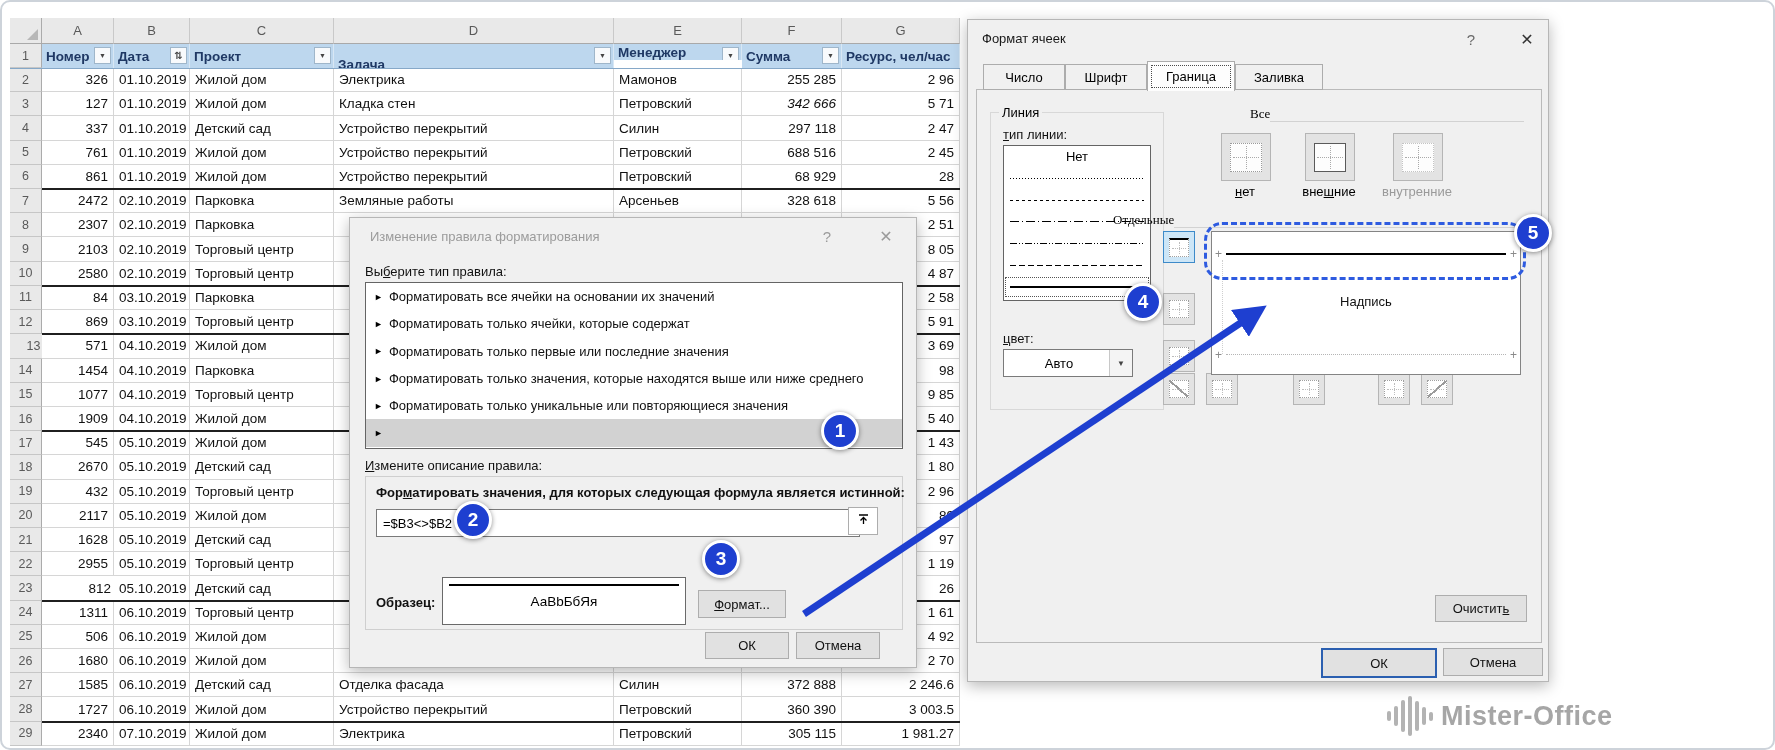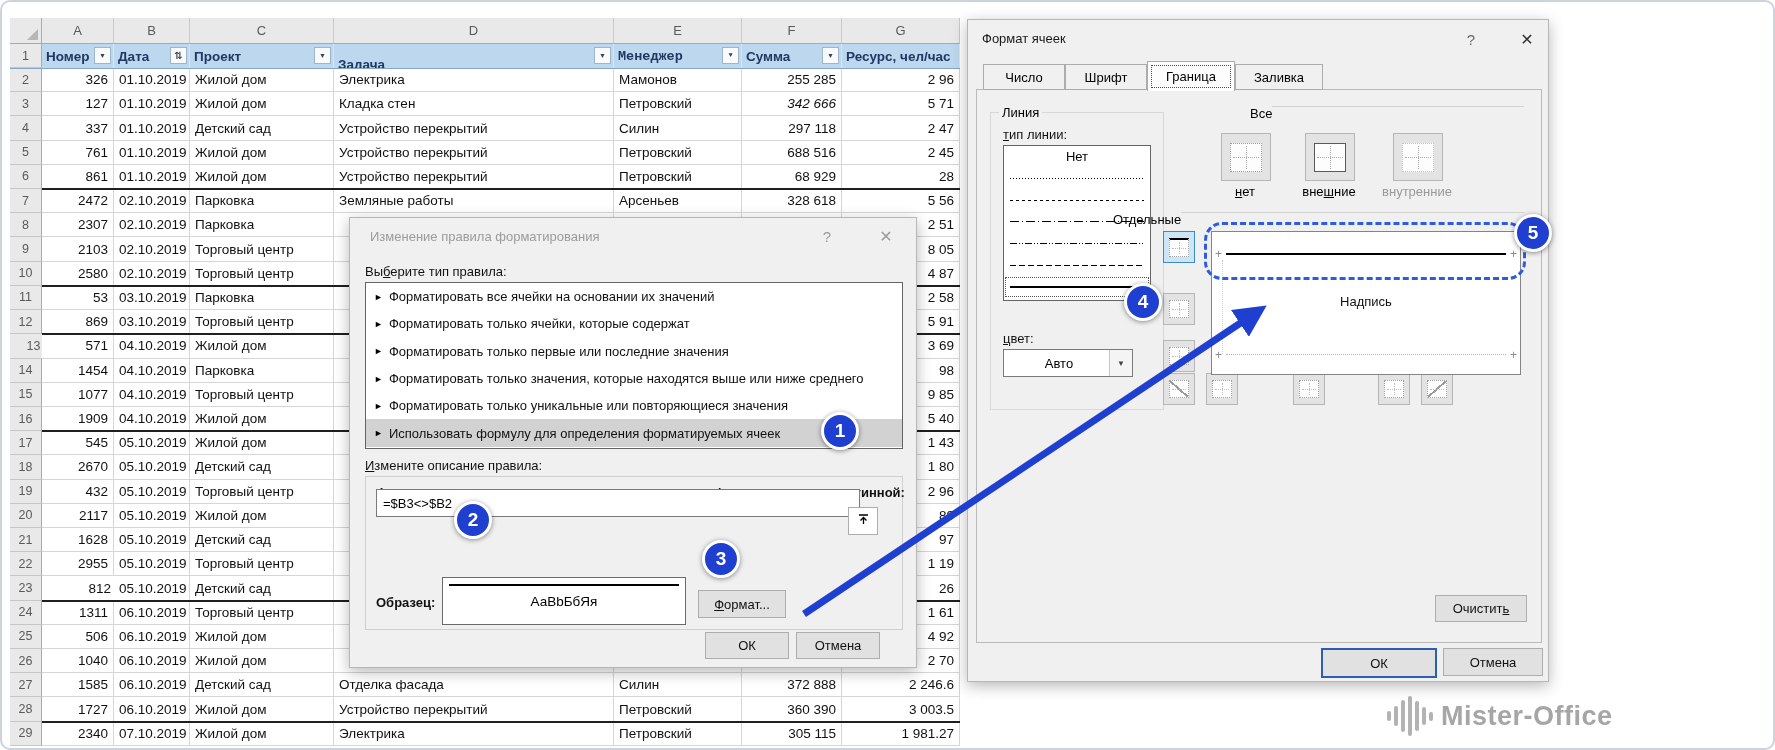--- a/index.html
+++ b/index.html
@@ -32,21 +32,21 @@
   .button{position:absolute;background:#e1e1e1;border:1px solid #adadad;font-size:13px;color:#111;display:flex;align-items:center;justify-content:center;}
   .samplebox{position:absolute;background:#fff;border:1px solid #6a6a6a;display:flex;align-items:center;justify-content:center;font-size:13.5px;}
   .sampletop{position:absolute;left:6px;right:6px;top:6px;height:2px;background:#000;}
   
   .tab{position:absolute;height:26px;top:44px;background:#f0f0f0;border:1px solid #acacac;display:flex;align-items:center;justify-content:center;font-size:13px;}
   .tab.active{top:41px;height:30px;background:#fdfdfd;border-bottom:none;z-index:3;}
   .tab.active .tabfocus{position:absolute;inset:3px;border:1px dotted #4a4a4a;}
   .page{position:absolute;border:1px solid #bababa;background:#f0f0f0;}
   .fieldset{position:absolute;border:1px solid #d8d8d8;}
   .fslabel{position:absolute;top:-8px;left:8px;background:#f0f0f0;padding:0 3px;font-size:13px;}
-  .grpline{position:absolute;display:flex;align-items:flex-start;font-size:13px;}
+  .grpline{position:absolute;display:flex;align-items:flex-end;font-size:13px;font-family:Liberation Serif, serif;}
   .grpline .ln{height:1px;background:#d2d2d2;flex:1;}
   .ls-row{height:21.7px;display:flex;align-items:center;padding:0 6px;}
   .ls-row.sel{outline:1px dotted #555;outline-offset:-2px;}
   .ls{width:100%;height:1px;}
   .ls-dotted{background:repeating-linear-gradient(90deg,#000 0 1px,transparent 1px 3px);}
   .ls-dashed-small{background:repeating-linear-gradient(90deg,#000 0 3px,transparent 3px 6px);}
   .ls-dash-dot{background:repeating-linear-gradient(90deg,#000 0 9px,transparent 9px 12px,#000 12px 13px,transparent 13px 16px);}
   .ls-dash-dot-dot{background:repeating-linear-gradient(90deg,#000 0 7px,transparent 7px 9px,#000 9px 10px,transparent 10px 12px,#000 12px 13px,transparent 13px 15px);}
   .ls-dashed-medium{background:repeating-linear-gradient(90deg,#000 0 6px,transparent 6px 9px);}
   .ls-solid{background:#000;height:2px;}
@@ -106,21 +106,21 @@
         <div class="fbtn sort abs" style="position: absolute;">⇅</div>
       </div>
       <div class="hcell abs" style="left: 188px; top: 42px; width: 144px; height: 24px;">
         <span>Проект</span>
         <div class="fbtn abs" style="position: absolute;">▼</div>
       </div>
       <div class="hcell abs" style="left: 332px; top: 42px; width: 280px; height: 41px;">
         <span>Задача</span>
         <div class="fbtn abs" style="position: absolute;">▼</div>
       </div>
-      <div class="hcell abs" style="left: 612px; top: 42px; width: 128px; height: 24px; font-family: Liberation Mono, monospace;">
+      <div class="hcell abs" style="left: 612px; top: 42px; width: 128px; height: 16px;">
         <span>Менеджер</span>
         <div class="fbtn abs" style="position: absolute;">▼</div>
       </div>
       <div class="hcell abs" style="left: 740px; top: 42px; width: 100px; height: 24px;">
         <span>Сумма</span>
         <div class="fbtn abs" style="position: absolute;">▼</div>
       </div>
       <div class="hcell abs" style="left: 840px; top: 42px; width: 118px; height: 24px;">
         <span>Ресурс, чел/час</span>
       </div>
@@ -192,21 +192,21 @@
       <div class="dcell r abs" style="left: 840px; top: 235.47px; width: 118px; height: 24.21px;">8 05</div>
       <div class="gcell abs" style="left: 8px; top: 259.68px; width: 32px; height: 24.21px;">10</div>
       <div class="dcell r abs" style="left: 40px; top: 259.68px; width: 72px; height: 24.21px;">2580</div>
       <div class="dcell abs" style="left: 112px; top: 259.68px; width: 76px; height: 24.21px;">02.10.2019</div>
       <div class="dcell abs" style="left: 188px; top: 259.68px; width: 144px; height: 24.21px;">Торговый центр</div>
       <div class="dcell abs" style="left: 332px; top: 259.68px; width: 280px; height: 24.21px;"></div>
       <div class="dcell abs" style="left: 612px; top: 259.68px; width: 128px; height: 24.21px;"></div>
       <div class="dcell r abs" style="left: 740px; top: 259.68px; width: 100px; height: 24.21px;"></div>
       <div class="dcell r abs" style="left: 840px; top: 259.68px; width: 118px; height: 24.21px;">4 87</div>
       <div class="gcell abs" style="left: 8px; top: 283.89px; width: 32px; height: 24.21px;">11</div>
-      <div class="dcell r abs" style="left: 40px; top: 283.89px; width: 72px; height: 24.21px;">53</div>
+      <div class="dcell r abs" style="left: 40px; top: 283.89px; width: 72px; height: 24.21px;">84</div>
       <div class="dcell abs" style="left: 112px; top: 283.89px; width: 76px; height: 24.21px;">03.10.2019</div>
       <div class="dcell abs" style="left: 188px; top: 283.89px; width: 144px; height: 24.21px;">Парковка</div>
       <div class="dcell abs" style="left: 332px; top: 283.89px; width: 280px; height: 24.21px;"></div>
       <div class="dcell abs" style="left: 612px; top: 283.89px; width: 128px; height: 24.21px;"></div>
       <div class="dcell r abs" style="left: 740px; top: 283.89px; width: 100px; height: 24.21px;"></div>
       <div class="dcell r abs" style="left: 840px; top: 283.89px; width: 118px; height: 24.21px;">2 58</div>
       <div class="sepline abs" style="top: 282.89px;"></div>
       <div class="gcell abs" style="left: 8px; top: 308.1px; width: 32px; height: 24.21px;">12</div>
       <div class="dcell r abs" style="left: 40px; top: 308.1px; width: 72px; height: 24.21px;">869</div>
       <div class="dcell abs" style="left: 112px; top: 308.1px; width: 76px; height: 24.21px;">03.10.2019</div>
@@ -316,21 +316,21 @@
       <div class="sepline abs" style="top: 597.62px;"></div>
       <div class="gcell abs" style="left: 8px; top: 622.83px; width: 32px; height: 24.21px;">25</div>
       <div class="dcell r abs" style="left: 40px; top: 622.83px; width: 72px; height: 24.21px;">506</div>
       <div class="dcell abs" style="left: 112px; top: 622.83px; width: 76px; height: 24.21px;">06.10.2019</div>
       <div class="dcell abs" style="left: 188px; top: 622.83px; width: 144px; height: 24.21px;">Жилой дом</div>
       <div class="dcell abs" style="left: 332px; top: 622.83px; width: 280px; height: 24.21px;"></div>
       <div class="dcell abs" style="left: 612px; top: 622.83px; width: 128px; height: 24.21px;"></div>
       <div class="dcell r abs" style="left: 740px; top: 622.83px; width: 100px; height: 24.21px;"></div>
       <div class="dcell r abs" style="left: 840px; top: 622.83px; width: 118px; height: 24.21px;">4 92</div>
       <div class="gcell abs" style="left: 8px; top: 647.04px; width: 32px; height: 24.21px;">26</div>
-      <div class="dcell r abs" style="left: 40px; top: 647.04px; width: 72px; height: 24.21px;">1040</div>
+      <div class="dcell r abs" style="left: 40px; top: 647.04px; width: 72px; height: 24.21px;">1680</div>
       <div class="dcell abs" style="left: 112px; top: 647.04px; width: 76px; height: 24.21px;">06.10.2019</div>
       <div class="dcell abs" style="left: 188px; top: 647.04px; width: 144px; height: 24.21px;">Жилой дом</div>
       <div class="dcell abs" style="left: 332px; top: 647.04px; width: 280px; height: 24.21px;"></div>
       <div class="dcell abs" style="left: 612px; top: 647.04px; width: 128px; height: 24.21px;"></div>
       <div class="dcell r abs" style="left: 740px; top: 647.04px; width: 100px; height: 24.21px;"></div>
       <div class="dcell r abs" style="left: 840px; top: 647.04px; width: 118px; height: 24.21px;">2 70</div>
       <div class="gcell abs" style="left: 8px; top: 671.25px; width: 32px; height: 24.21px;">27</div>
       <div class="dcell r abs" style="left: 40px; top: 671.25px; width: 72px; height: 24.21px;">1585</div>
       <div class="dcell abs" style="left: 112px; top: 671.25px; width: 76px; height: 24.21px;">06.10.2019</div>
       <div class="dcell abs" style="left: 188px; top: 671.25px; width: 144px; height: 24.21px;">Детский сад</div>
@@ -382,33 +382,32 @@
         <div class="rule-item abs" style="position: relative;">
           <span class="arr">►</span>
           <span>Форматировать только значения, которые находятся выше или ниже среднего</span>
         </div>
         <div class="rule-item abs" style="position: relative;">
           <span class="arr">►</span>
           <span>Форматировать только уникальные или повторяющиеся значения</span>
         </div>
         <div class="rule-item sel abs" style="position: relative;">
           <span class="arr">►</span>
-          <span>Использовать формулу для определения форматируемых ячеек</span>
         </div>
       </div>
 
     <div class="label" style="left:15px;top:240px;">
       <span></span><span class="u">И</span><span>змените описание правила:</span>
     </div>
 
     <div class="groupbox" style="left:15px;top:258px;width:536px;height:152px;">
       <div class="label" style="left:10px;top:8px;font-weight:bold;">
         <span>Фор</span><span class="u">м</span><span>атировать значения, для которых следующая формула является истинной:</span>
       </div>
-      <div class="inputbox" style="left:10px;top:12px;width:470px;height:26px;">=$B3&lt;&gt;$B2</div>
+      <div class="inputbox" style="left:10px;top:32px;width:470px;height:26px;">=$B3&lt;&gt;$B2</div>
       <div class="button" style="left:482px;top:30px;width:28px;height:26px;background:#fff;">
         <span>
           <svg width="13" height="13" viewBox="0 0 13 13">
               <path d="M2 2h9M6.5 11V5M3.5 7.5L6.5 4.5l3 3" fill="none" stroke="#000" stroke-width="1.3"></path>
             </svg>
         </span>
       </div>
       <div class="label" style="left:10px;top:118px;font-weight:bold;">Образец:</div>
       <div class="samplebox" style="left:76px;top:100px;width:242px;height:46px;text-align:right;">
         <div class="sampletop"></div>

